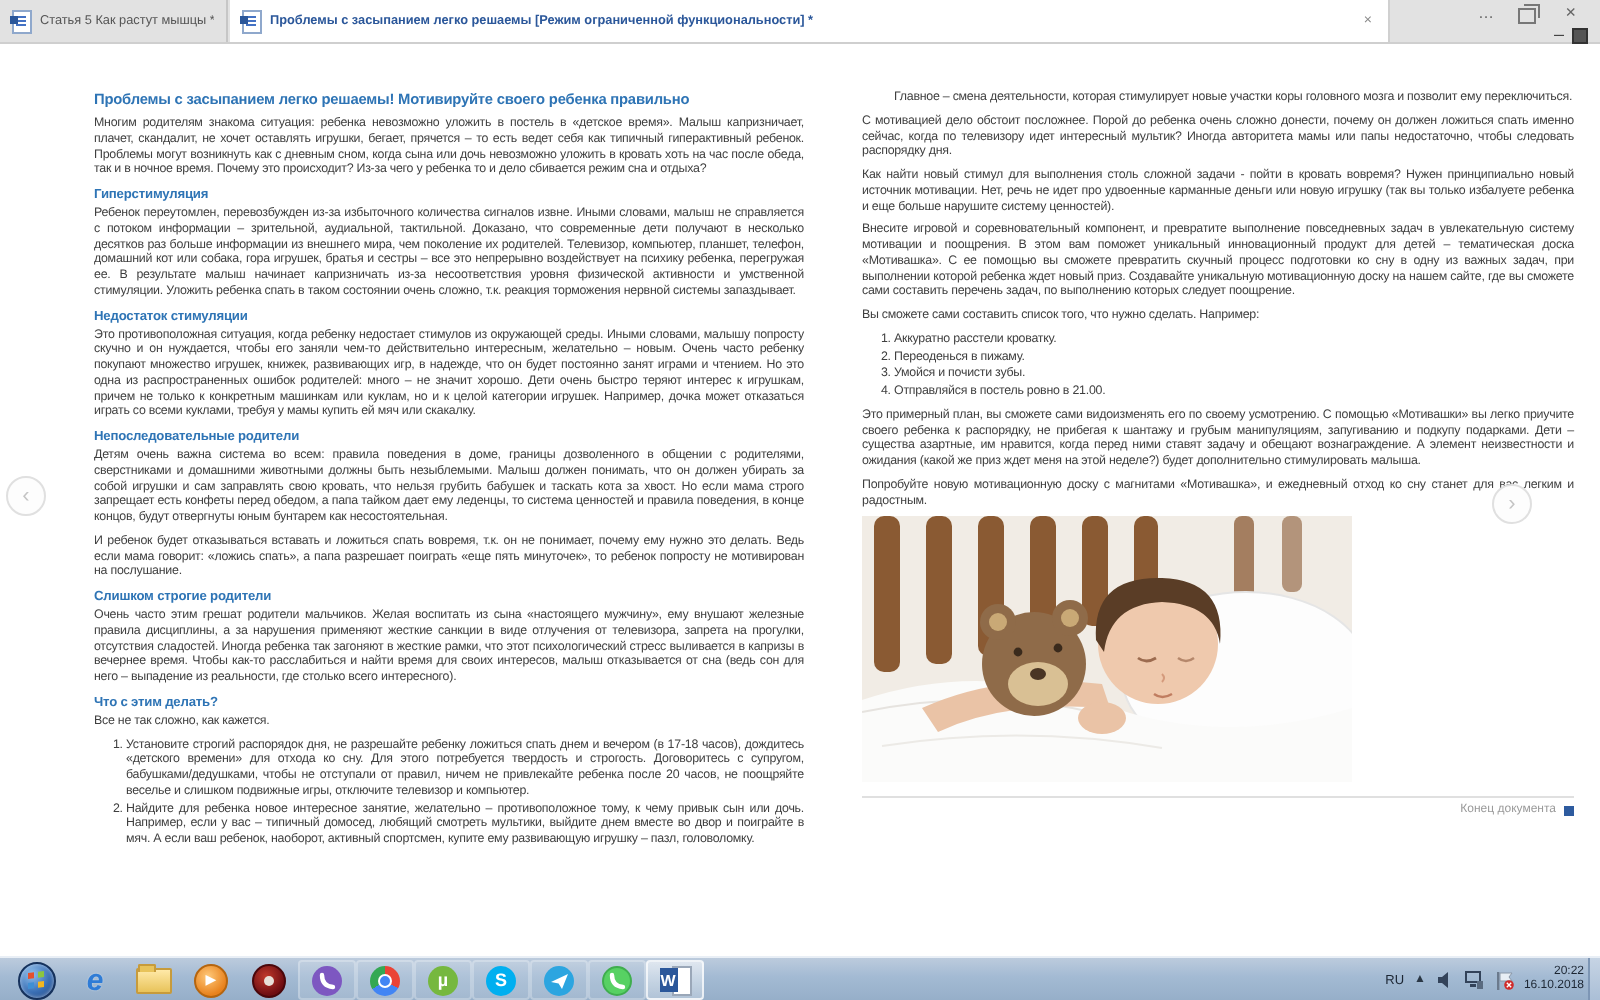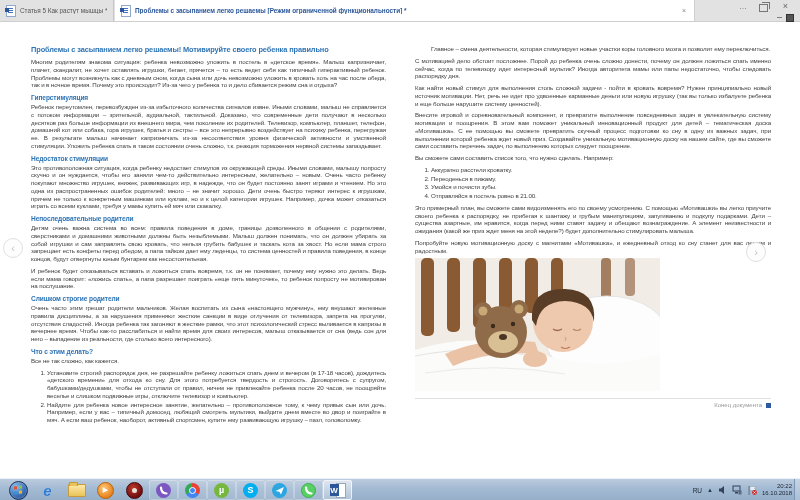--- a/index.html
+++ b/index.html
@@ -20,21 +20,21 @@
   .wc{position:absolute;color:#666;font-size:8px;line-height:1;}
   .wc-more{right:48px;top:2px;letter-spacing:1px;}
   .wc-restore{right:28px;top:3px;width:7px;height:6px;border:1px solid #777;}
   .wc-restore:before{content:"";position:absolute;right:-3px;top:-3px;width:7px;height:6px;border:1px solid #777;border-left:none;border-bottom:none;}
   .wc-close{right:8px;top:1px;font-size:9px;}
   .wc-min{right:14px;top:12px;font-size:9px;color:#444;}
   .wc-box{right:2px;top:13px;width:6px;height:6px;background:#555;border:1px solid #333;}
 
   
   .doc{position:absolute;top:21px;left:0;width:800px;height:457px;background:#fff;overflow:hidden;}
-  .col{position:absolute;top:24px;}
+  .col{position:absolute;top:24px;margin-left:16px;}
   .col-left{left:31px;width:355px;}
   .col-right{left:415px;width:356px;}
   .doc p{font-size:6.2px;line-height:1.25;letter-spacing:-0.12px;color:#3f3f3f;text-align:justify;margin:0 0 4px 0;}
   .doc h1{font-size:7.4px;color:#2e74b5;margin:0 0 4px 0;letter-spacing:-0.1px;}
   .doc h2{font-size:6.6px;color:#2e74b5;margin:5px 0 2px 0;letter-spacing:-0.1px;}
   .doc ol{margin:0 0 4px 0;padding-left:16px;}
   .doc li{font-size:6.2px;line-height:1.25;letter-spacing:-0.12px;color:#3f3f3f;text-align:justify;margin:0 0 1px 0;}
   .p-indent{padding-left:16px;}
   .photo{display:block;margin:3px 0 0 0;}
   .end-rule{border:none;border-top:1px solid #e0e0e0;margin:7px 0 3px 0;}

